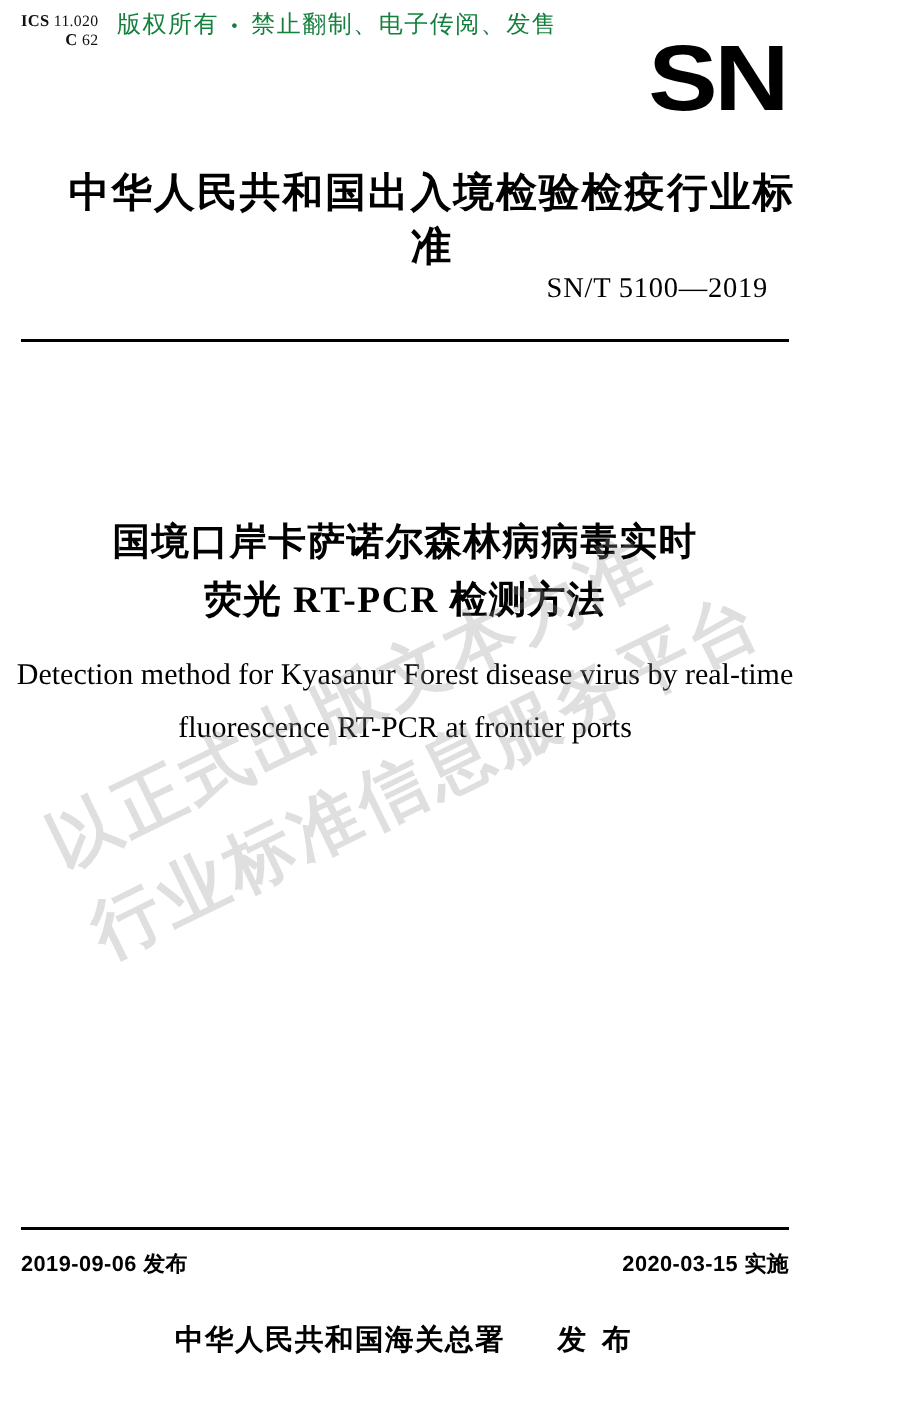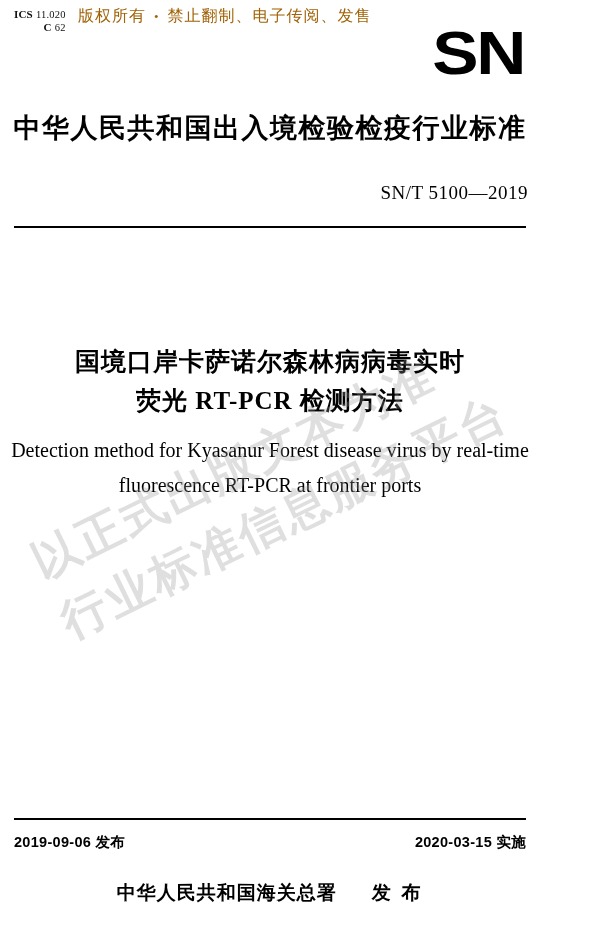--- a/index.html
+++ b/index.html
@@ -50,21 +50,21 @@
   .ics-line2 .num {
     font-weight: normal;
     font-size: 10.5px;
   }
 
   
   .copyright-warning {
     position: absolute;
     left: 78px;
     top: 6px;
-    color: #a16207;
+    color: #15803d;
     font-size: 16px;
     font-family: "Liberation Serif", serif;
     letter-spacing: 1px;
     white-space: nowrap;
   }
   .copyright-warning .dot {
     padding: 0 8px;
     font-size: 13px;
     vertical-align: middle;
   }
@@ -89,26 +89,27 @@
     position: absolute;
     left: 0;
     right: 0;
     top: 110px;
     text-align: center;
     font-size: 27px;
     font-weight: bold;
     letter-spacing: 1.5px;
     color: #000;
     font-family: "Liberation Serif", serif;
+    padding-left: 36px;
   }
 
   
   .std-number {
     position: absolute;
-    right: 12px;
+    right: 28px;
     top: 182px;
     font-size: 19px;
     letter-spacing: 0.5px;
     color: #000;
     font-family: "Liberation Serif", serif;
   }
 
   
   .rule-top {
     position: absolute;

